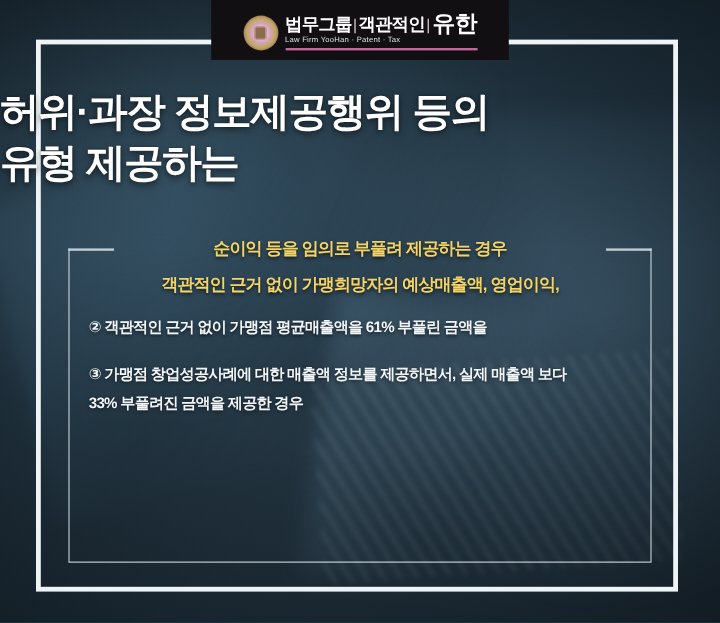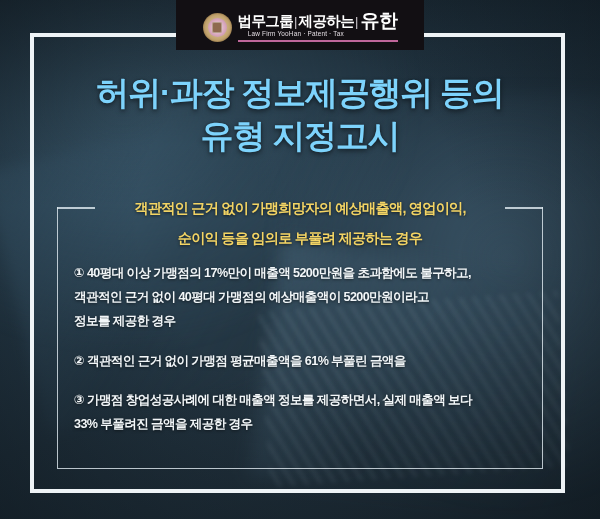--- a/index.html
+++ b/index.html
@@ -154,21 +154,20 @@
   }
   .logo-text-col {
     display: flex;
     flex-direction: column;
     line-height: 1;
   }
   .logo-top-row {
     display: flex;
     align-items: baseline;
     gap: 0;
-    text-align: center;
   }
   .logo-kr {
     color: #ffffff;
     font-size: 14.5px;
     font-weight: 700;
     letter-spacing: -0.6px;
     white-space: nowrap;
   }
   .logo-div {
     color: #cfc9cf;
@@ -201,22 +200,21 @@
     margin-top: 3px;
   }
   .logo-left-block { display: flex; flex-direction: column; }
 
   
   .headline {
     position: absolute;
     left: 0;
     right: 0;
     top: 72px;
-    text-align: center;
-    color: #7dd3fc;
+    color: #ffffff;
     font-size: 33px;
     font-weight: 700;
     letter-spacing: -1.2px;
     line-height: 1.30;
     text-shadow:
       0 2px 5px rgba(0,0,0,0.55),
       0 0 2px rgba(0,0,0,0.35);
     z-index: 5;
   }
   .headline .line { display: block; }
@@ -289,51 +287,46 @@
 
   <div class="logo-band">
     <div class="logo-inner">
       <div class="emblem"></div>
       <div class="logo-text-col">
         <div class="logo-top-row">
           <div class="logo-left-block">
             <div class="logo-top-row">
               <span class="logo-kr">법무그룹</span>
               <span class="logo-div">|</span>
-              <span class="logo-kr">제공하는</span>
+              <span class="logo-kr">객관적인</span>
             </div>
             <div class="logo-en">Law Firm YooHan ·  Patent  ·   Tax</div>
           </div>
           <span class="logo-div">|</span>
           <span class="logo-han">유한</span>
         </div>
         <div class="logo-rule"></div>
       </div>
     </div>
   </div>
 
   <div class="headline">
     <span class="line">허위·과장 정보제공행위 등의</span>
-    <span class="line">유형 지정고시</span>
+    <span class="line">유형 제공하는</span>
   </div>
 
   <div class="inner-frame" style="border-top: none;"></div>
 
   <div class="subtitle">
+    <span class="line">순이익 등을 임의로 부풀려 제공하는 경우</span>
     <span class="line">객관적인 근거 없이 가맹희망자의 예상매출액, 영업이익,</span>
-    <span class="line">순이익 등을 임의로 부풀려 제공하는 경우</span>
   </div>
 
   <div class="body-list">
 
-    <div class="body-item">
-      <p>① 40평대 이상 가맹점의 17%만이 매출액 5200만원을 초과함에도 불구하고,</p>
-      <p>객관적인 근거 없이 40평대 가맹점의 예상매출액이 5200만원이라고</p>
-      <p>정보를 제공한 경우</p>
-    </div>
 
     <div class="body-item">
       <p>② 객관적인 근거 없이 가맹점 평균매출액을 61% 부풀린 금액을</p>
     </div>
 
     <div class="body-item">
       <p>③ 가맹점 창업성공사례에 대한 매출액 정보를 제공하면서, 실제 매출액 보다</p>
       <p>33% 부풀려진 금액을 제공한 경우</p>
     </div>
 

